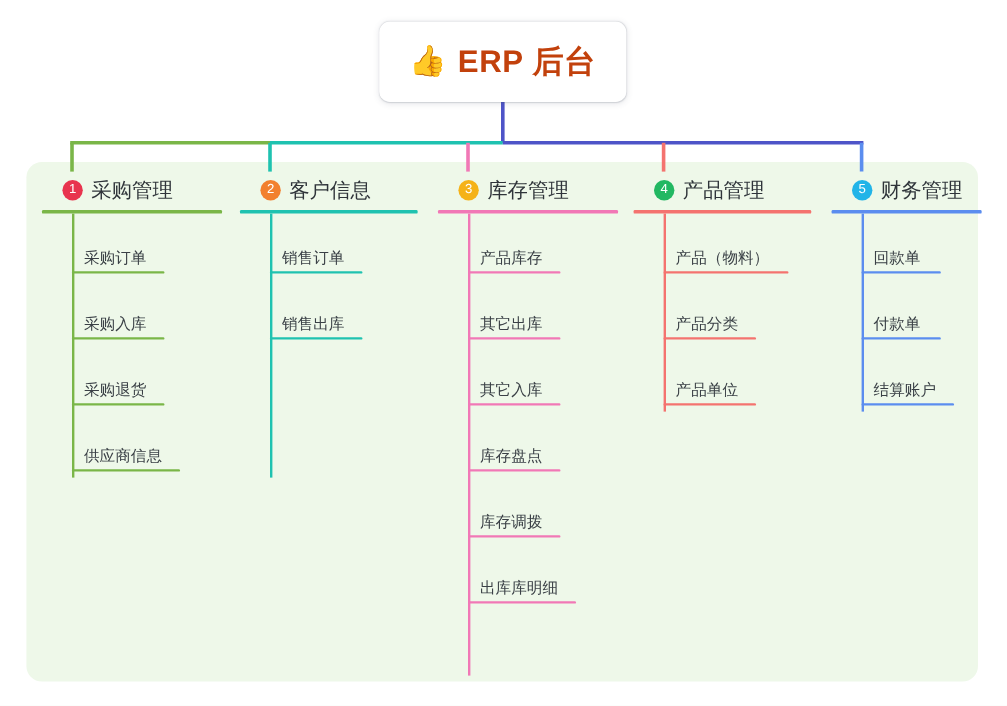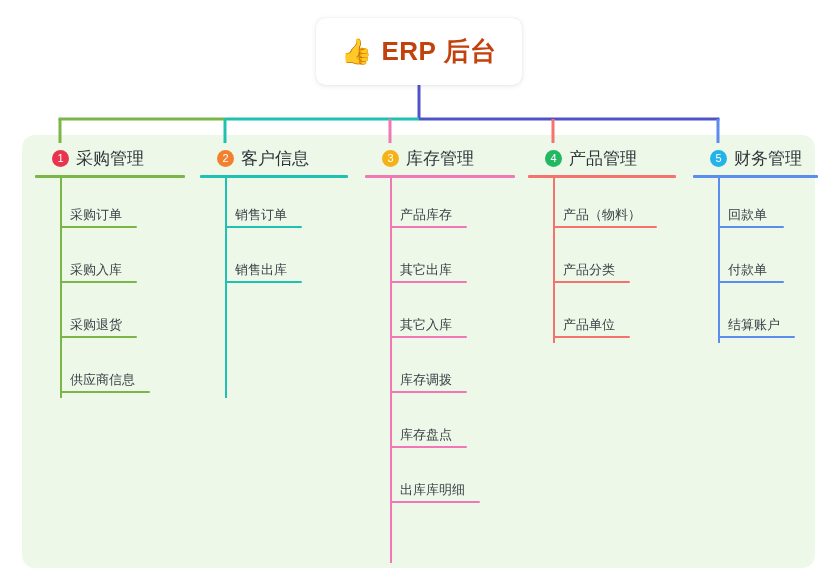--- a/index.html
+++ b/index.html
@@ -225,25 +225,25 @@
           </div>
           <div class="item">
             <span class="item-label">其它出库</span>
             <div class="item-rule" style="background: rgb(241, 120, 182); width: 77px;"></div>
           </div>
           <div class="item">
             <span class="item-label">其它入库</span>
             <div class="item-rule" style="background: rgb(241, 120, 182); width: 77px;"></div>
           </div>
           <div class="item">
+            <span class="item-label">库存盘点</span>
+            <div class="item-rule" style="background: rgb(241, 120, 182); width: 77px;"></div>
+          </div>
+          <div class="item">
             <span class="item-label">库存调拨</span>
-            <div class="item-rule" style="background: rgb(241, 120, 182); width: 77px;"></div>
-          </div>
-          <div class="item">
-            <span class="item-label">库存盘点</span>
             <div class="item-rule" style="background: rgb(241, 120, 182); width: 77px;"></div>
           </div>
           <div class="item">
             <span class="item-label">出库库明细</span>
             <div class="item-rule" style="background: rgb(241, 120, 182); width: 90px;"></div>
           </div>
         </div>
       </div>
       <div class="col" style="left: 528px; width: 148px;">
         <div class="col-head">

